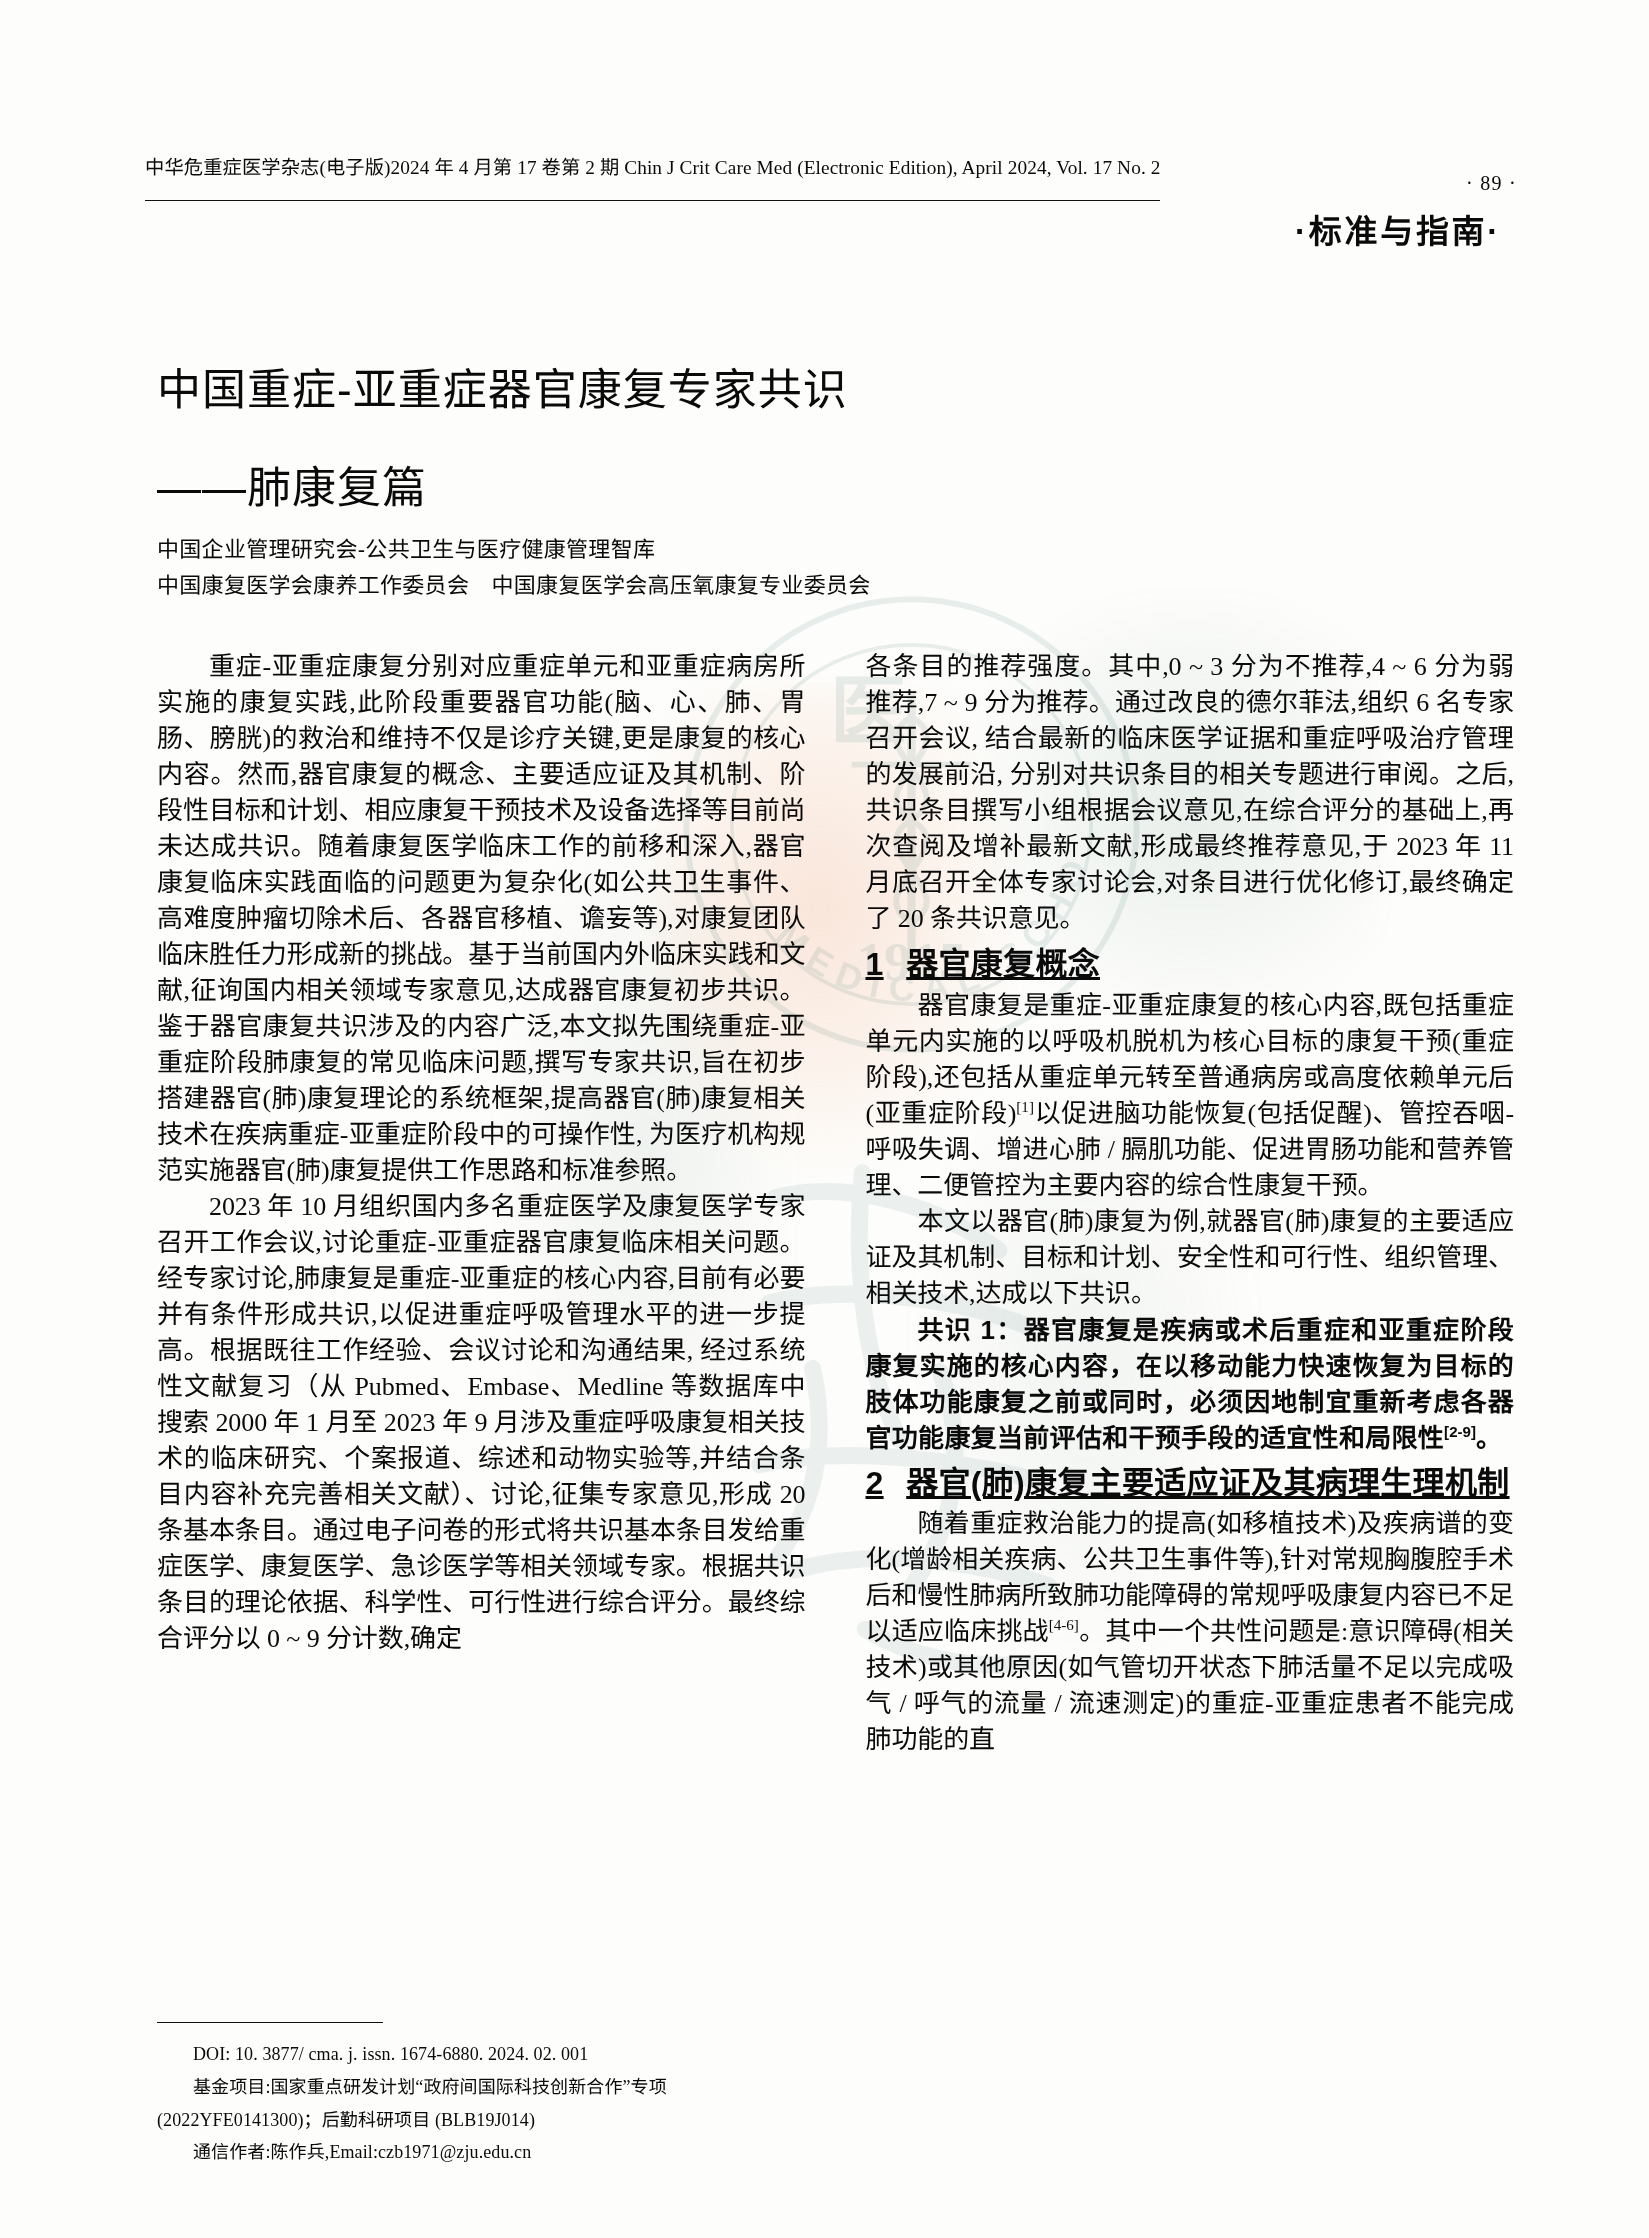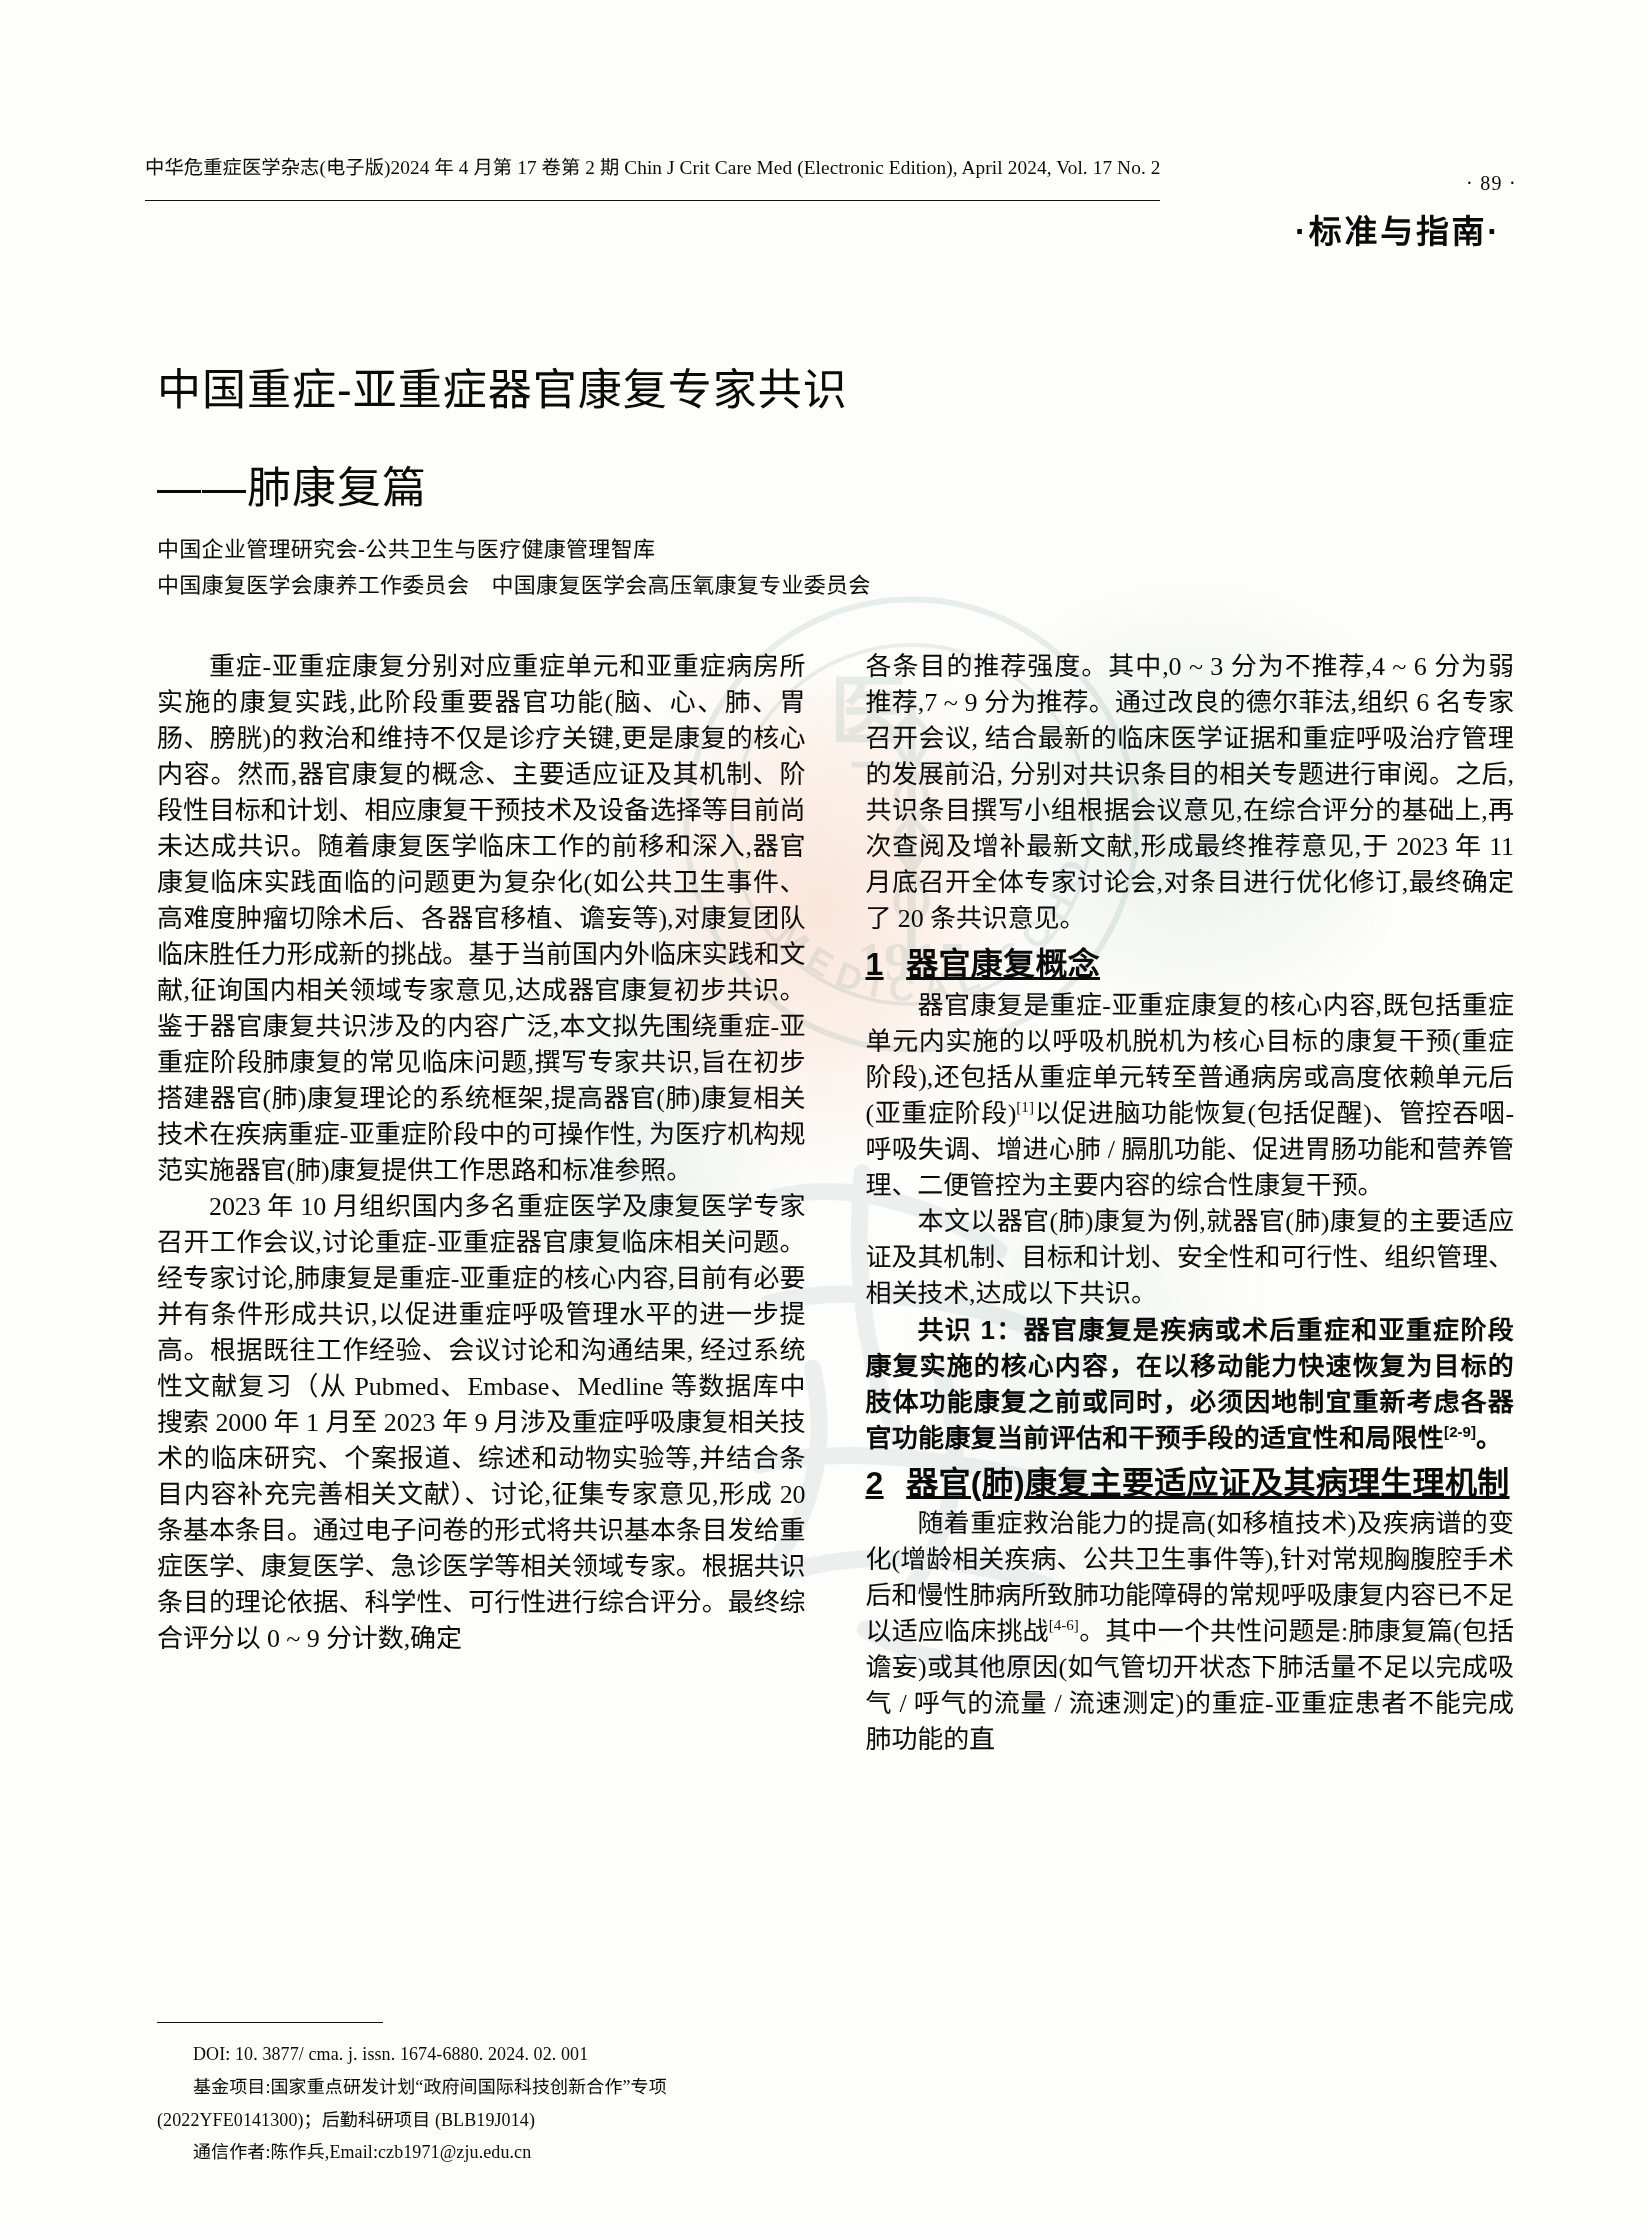--- a/index.html
+++ b/index.html
@@ -299,21 +299,21 @@
         <p class="para"><span>器官康复是重症-亚重症康复的核心内容,既包括重症单元内实施的以呼吸机脱机为核心目标的康复干预(重症阶段),还包括从重症单元转至普通病房或高度依赖单元后(亚重症阶段)</span><sup class="ref">[1]</sup><span>以促进脑功能恢复(包括促醒)、管控吞咽-呼吸失调、增进心肺 / 膈肌功能、促进胃肠功能和营养管理、二便管控为主要内容的综合性康复干预。</span></p>
 
         <p class="para">本文以器官(肺)康复为例,就器官(肺)康复的主要适应证及其机制、目标和计划、安全性和可行性、组织管理、相关技术,达成以下共识。</p>
 
         <p class="para consensus"><span>共识 1：器官康复是疾病或术后重症和亚重症阶段康复实施的核心内容，在以移动能力快速恢复为目标的肢体功能康复之前或同时，必须因地制宜重新考虑各器官功能康复当前评估和干预手段的适宜性和局限性</span><sup class="ref">[2-9]</sup><span>。</span></p>
 
         <h2 class="sec">
           <span class="num">2</span><span>器官(肺)康复主要适应证及其病理生理机制</span>
         </h2>
 
-        <p class="para"><span>随着重症救治能力的提高(如移植技术)及疾病谱的变化(增龄相关疾病、公共卫生事件等),针对常规胸腹腔手术后和慢性肺病所致肺功能障碍的常规呼吸康复内容已不足以适应临床挑战</span><sup class="ref">[4-6]</sup><span>。其中一个共性问题是:肺康复篇(包括谵妄)或其他原因(如气管切开状态下肺活量不足以完成吸气 / 呼气的流量 / 流速测定)的重症-亚重症患者不能完成肺功能的直</span></p>
+        <p class="para"><span>随着重症救治能力的提高(如移植技术)及疾病谱的变化(增龄相关疾病、公共卫生事件等),针对常规胸腹腔手术后和慢性肺病所致肺功能障碍的常规呼吸康复内容已不足以适应临床挑战</span><sup class="ref">[4-6]</sup><span>。其中一个共性问题是:意识障碍(相关技术)或其他原因(如气管切开状态下肺活量不足以完成吸气 / 呼气的流量 / 流速测定)的重症-亚重症患者不能完成肺功能的直</span></p>
       </div>
     </div>
 
     <div class="footnote">
       <div class="footnote-rule"></div>
       <p>DOI: 10. 3877/ cma. j. issn. 1674-6880. 2024. 02. 001</p>
       <p>基金项目:国家重点研发计划“政府间国际科技创新合作”专项</p>
       <p class="hang">(2022YFE0141300)；后勤科研项目 (BLB19J014)</p>
       <p>通信作者:陈作兵,Email:czb1971@zju.edu.cn</p>
     </div>

